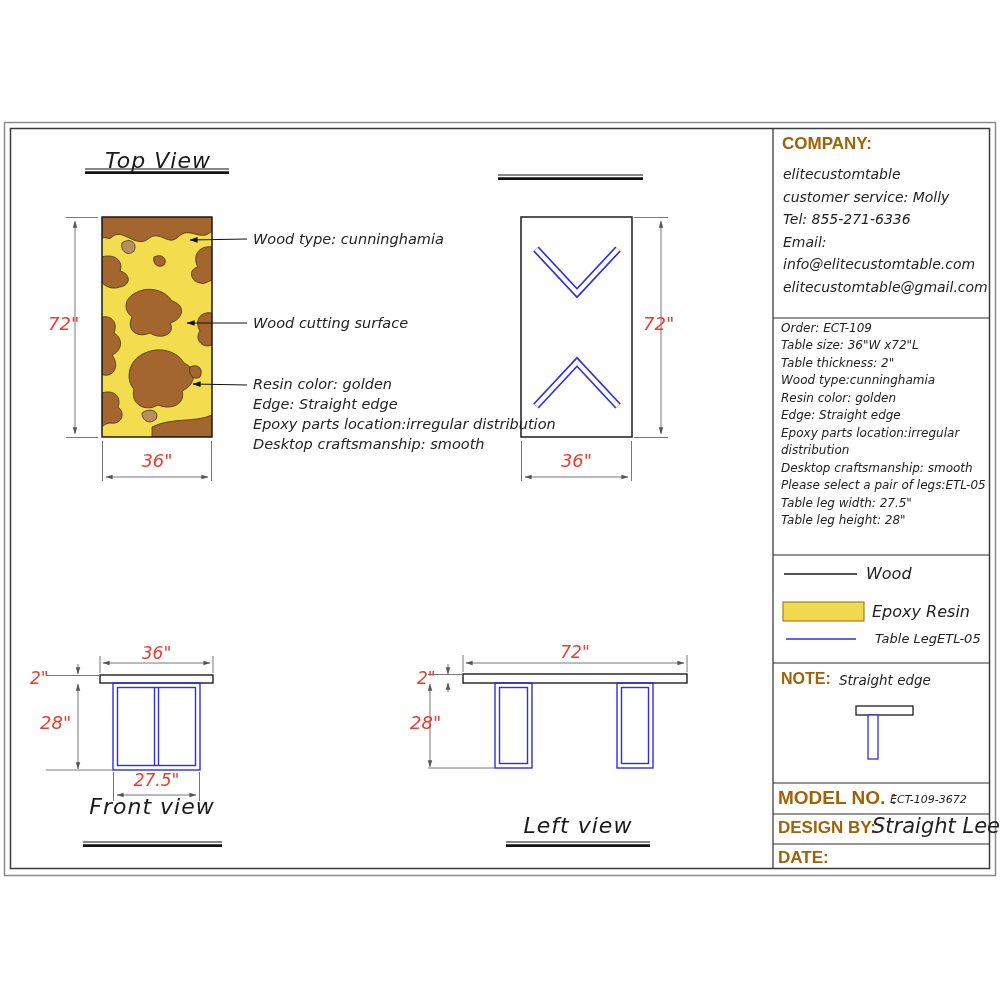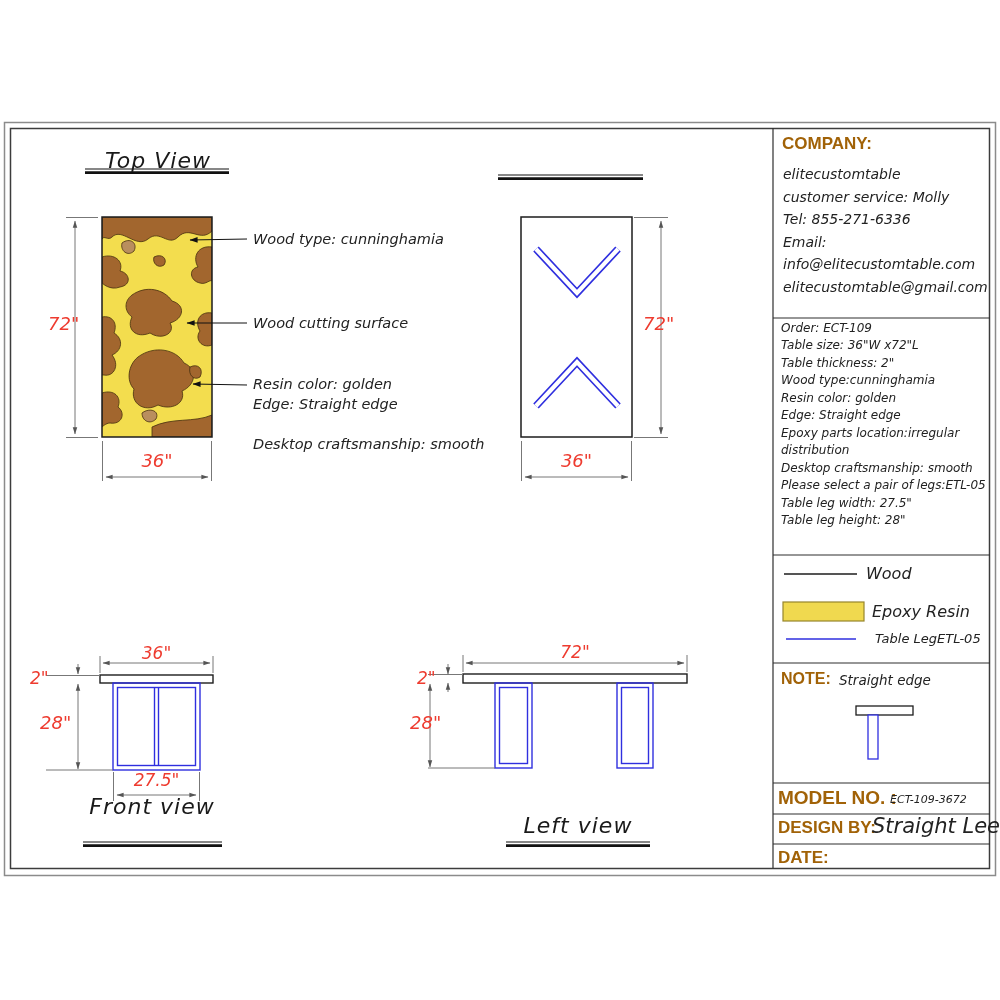--- a/index.html
+++ b/index.html
@@ -169,20 +169,21 @@
   <div class="abs ttl" style="left:85px;top:148px;width:146px;">Top View</div>
   <div class="abs ttl" style="left:77px;top:794px;width:150px;">Front view</div>
   <div class="abs ttl" style="left:503px;top:813px;width:150px;">Left view</div>
 
   <div class="abs red" style="left:48px;top:313px;">72"</div>
   <div class="abs red" style="left:102px;top:450px;width:110px;text-align:center;">36"</div>
   <div class="abs cad ann" style="left:253px;top:231px;">Wood type: cunninghamia</div>
   <div class="abs cad ann" style="left:253px;top:315px;">Wood cutting surface</div>
   <div class="abs cad ann" style="left:253px;top:376px;">Resin color: golden</div>
   <div class="abs cad ann" style="left:253px;top:396px;">Edge: Straight edge</div>
+  <div class="abs cad ann" style="left:253px;top:416px;">Epoxy parts location:irregular distribution</div>
   <div class="abs cad ann" style="left:253px;top:436px;">Desktop craftsmanship: smooth</div>
 
   <div class="abs red" style="left:643px;top:313px;">72"</div>
   <div class="abs red" style="left:521px;top:450px;width:111px;text-align:center;">36"</div>
 
   <div class="abs red" style="left:100px;top:643px;width:113px;text-align:center;font-size:17px;">36"</div>
   <div class="abs red" style="left:30px;top:668px;font-size:17px;">2"</div>
   <div class="abs red" style="left:40px;top:712px;">28"</div>
   <div class="abs red" style="left:113px;top:770px;width:87px;text-align:center;font-size:17px;">27.5"</div>
 

